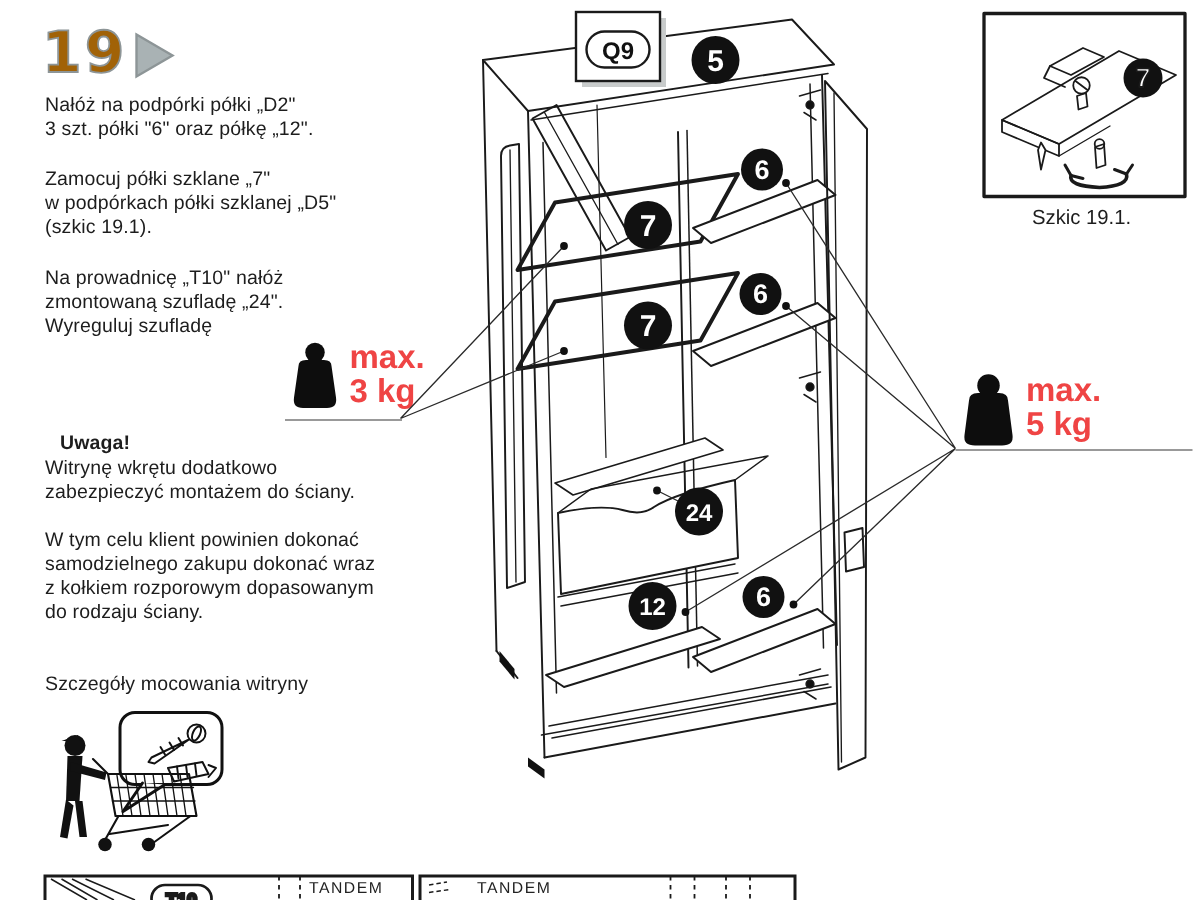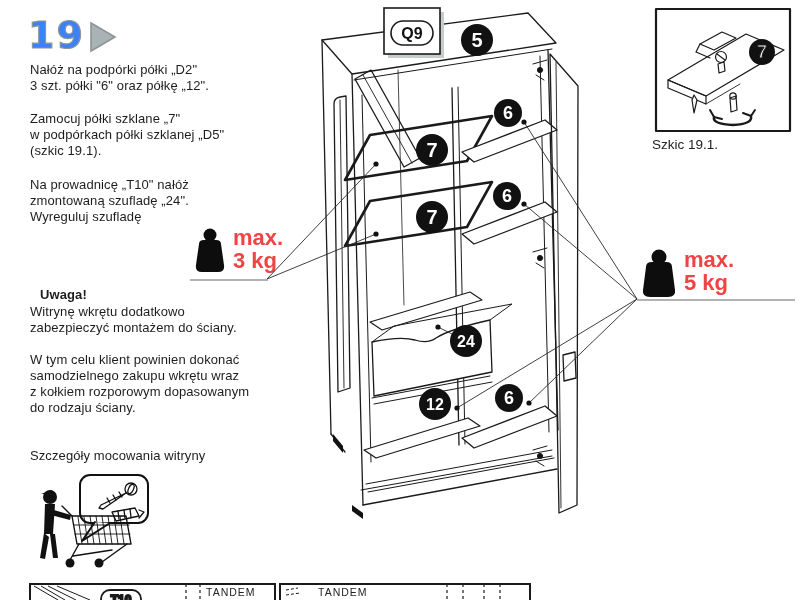--- a/index.html
+++ b/index.html
@@ -1,20 +1,20 @@
 <!DOCTYPE html>
 <html><head>
 <meta charset="utf-8">
 <style>
   html,body{margin:0;padding:0;background:#e8e8e8}
   .page{position:relative;width:800px;height:600px;background:#ffffff;overflow:hidden;
         font-family:"Liberation Sans",sans-serif;color:#1d1d1d}
   .abs{position:absolute}
   .stepwrap{position:absolute;left:28px;top:12px;height:46px;display:flex;align-items:center}
-  .stepnum{font-size:38px;font-weight:bold;color:#3b82f6;-webkit-text-stroke:1.2px #8d9597;
+  .stepnum{font-size:38px;font-weight:bold;color:#a16207;-webkit-text-stroke:1.2px #8d9597;
            letter-spacing:2px;font-family:"DejaVu Sans",sans-serif;line-height:1}
   .steparrow{margin-left:4px;margin-top:4px}
   .para{position:absolute;font-size:13px;line-height:16px;letter-spacing:.1px;color:#1d1d1d;white-space:nowrap}
   .warn{font-weight:bold}
   .wlabel{position:absolute;font-size:22px;line-height:23px;font-weight:bold;color:#ef4444;white-space:nowrap}
   .caption{position:absolute;font-size:13.5px;color:#1d1d1d;white-space:nowrap}
   .brand{position:absolute;font-size:10.5px;letter-spacing:1px;color:#222;white-space:nowrap}
   svg text{font-family:"Liberation Sans",sans-serif}
   .co20{font-size:20px;font-weight:bold;fill:#ffffff;text-anchor:middle}
   .co18{font-size:18px;font-weight:bold;fill:#ffffff;text-anchor:middle}
@@ -48,38 +48,38 @@
     <div>zmontowaną szufladę „24".</div>
     <div>Wyreguluj szufladę</div>
   </div>
   <div class="para warn" style="left:40px;top:287px">Uwaga!</div>
   <div class="para" style="left:30px;top:304px">
     <div>Witrynę wkrętu dodatkowo</div>
     <div>zabezpieczyć montażem do ściany.</div>
   </div>
   <div class="para" style="left:30px;top:352px">
     <div>W tym celu klient powinien dokonać</div>
-    <div>samodzielnego zakupu wkrętu wraz</div>
+    <div>samodzielnego zakupu dokonać wraz</div>
     <div>z kołkiem rozporowym dopasowanym</div>
     <div>do rodzaju ściany.</div>
   </div>
   <div class="para" style="left:30px;top:448px">
     <div>Szczegóły mocowania witryny</div>
   </div>
 
   <div class="wlabel" style="left:233px;top:226px">
     <div>max.</div>
     <div>3 kg</div>
   </div>
   <div class="wlabel" style="left:684px;top:248px">
     <div>max.</div>
     <div>5 kg</div>
   </div>
 
-  <div class="caption" style="left:652px;top:137px">Szkic 19.1.</div>
+  <div class="caption" style="left:688px;top:137px">Szkic 19.1.</div>
 
   <div class="brand" style="left:206px;top:586px">TANDEM</div>
   <div class="brand" style="left:318px;top:586px">TANDEM</div>
 
   <svg class="abs" style="left:0;top:0" width="800" height="600" viewBox="0 0 800 600">
 
     <g stroke="#1a1a1a" fill="none" stroke-width="1.3" stroke-linejoin="round" stroke-linecap="round">
 
       <path d="M322,40 L528,13 L556,43 L352,74 Z" fill="#fff"></path>
       <path d="M354,80 L552,49" stroke-width="1"></path>

